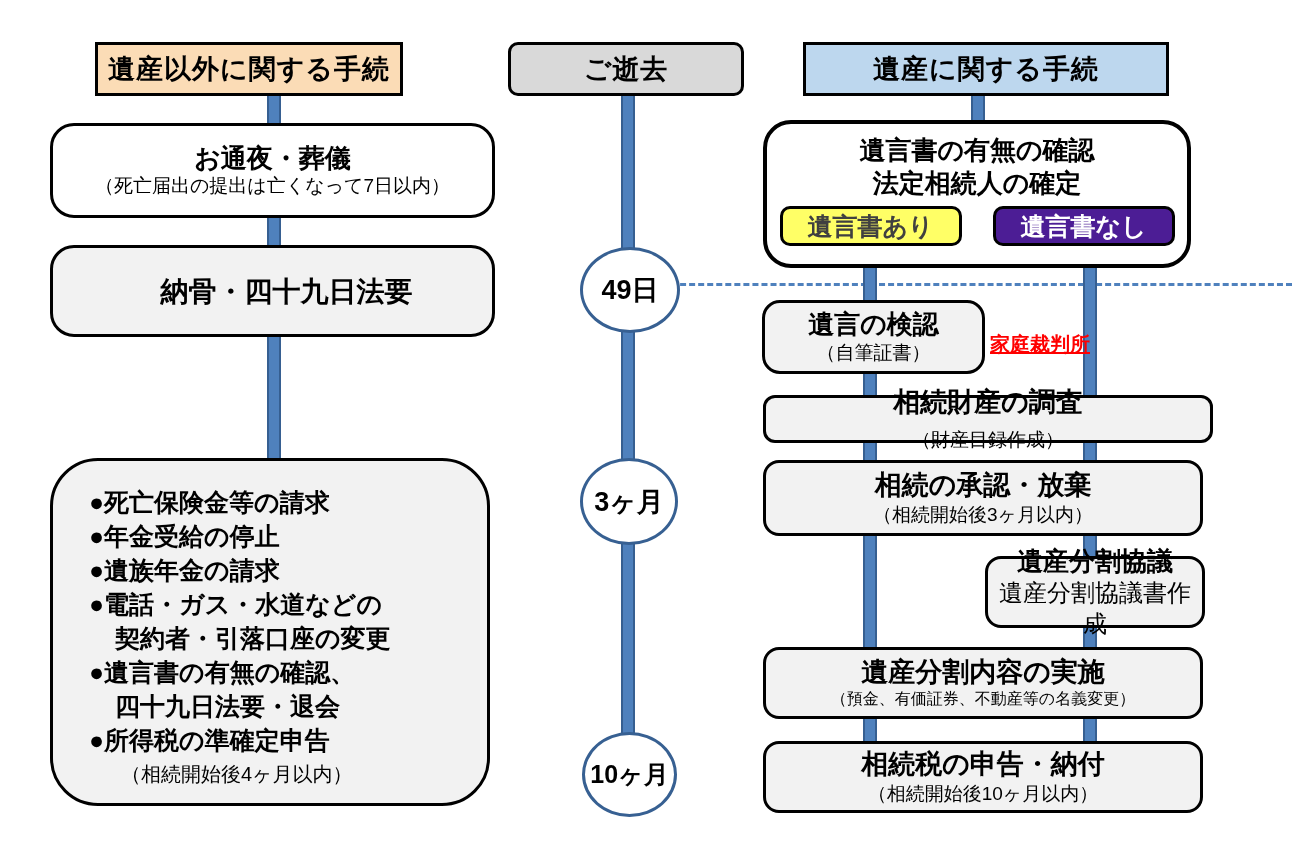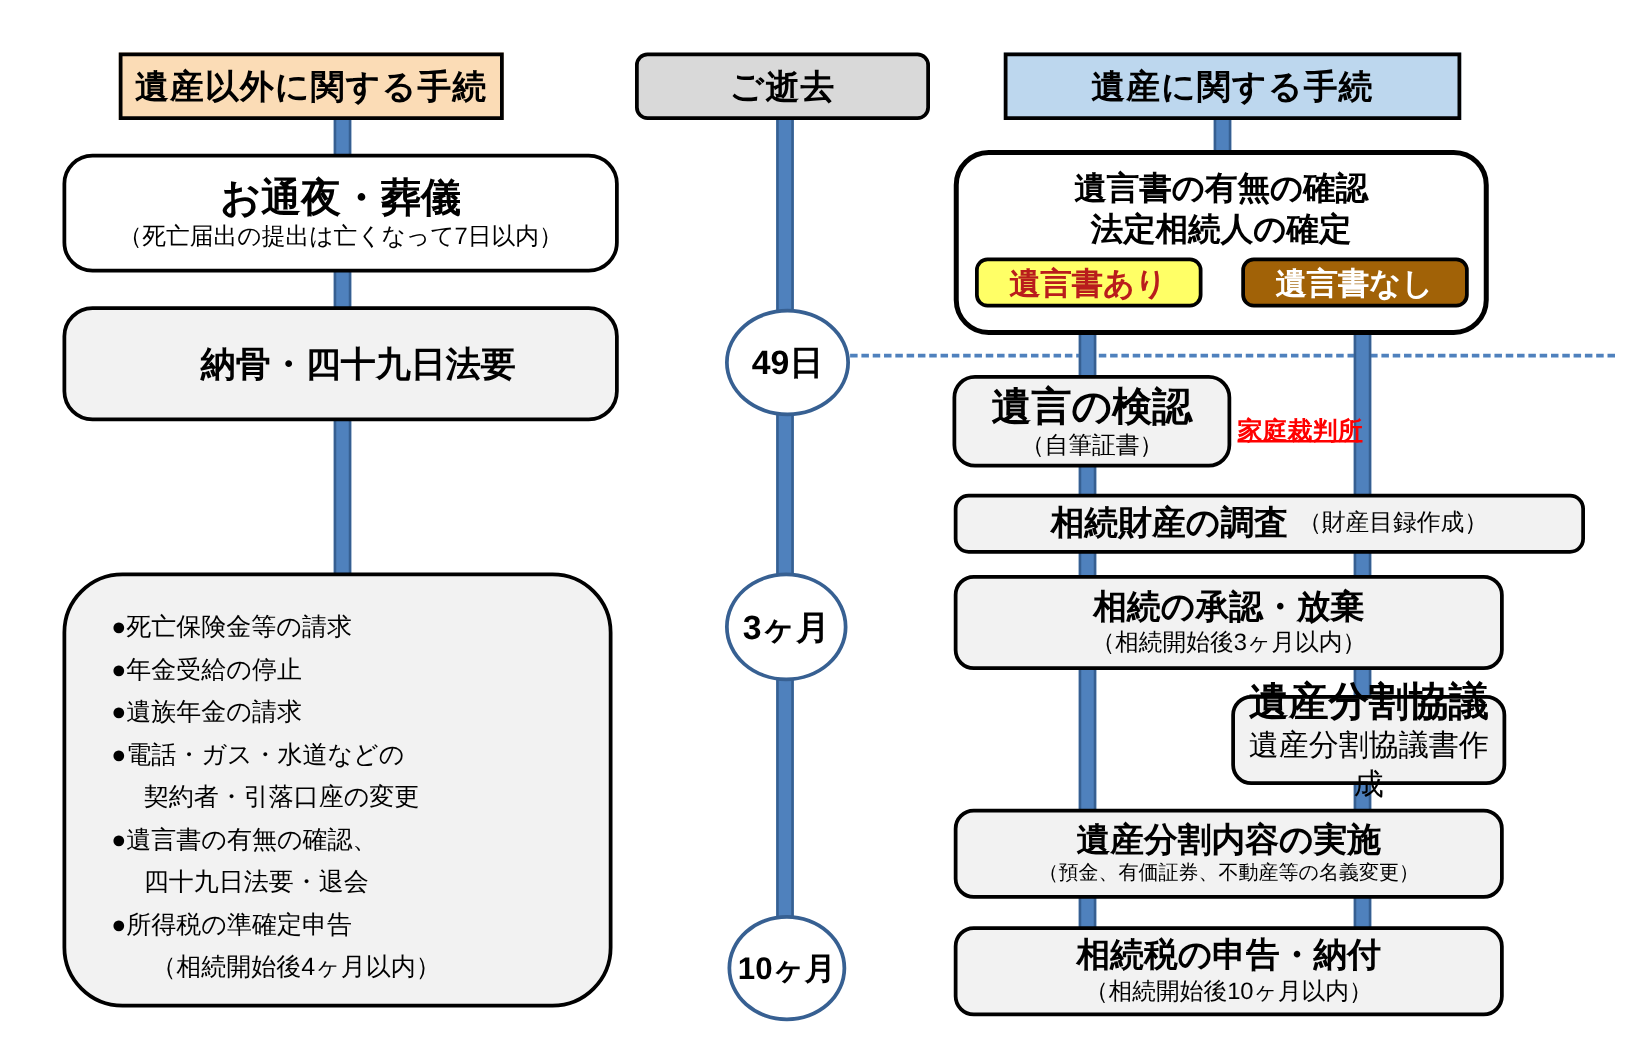--- a/index.html
+++ b/index.html
@@ -29,49 +29,49 @@
           display:flex;align-items:center;justify-content:center;font-weight:bold;
           font-size:27px;z-index:3;box-sizing:border-box;}
   #c-49{left:580px;top:247px;width:100px;height:86px;}
   #c-3m{left:580px;top:458px;width:98px;height:87px;}
   #c-10m{left:582px;top:732px;width:95px;height:85px;font-size:25px;}
 
   
   .box{position:absolute;box-sizing:border-box;background:#fff;border:3px solid #000;
        border-radius:20px;z-index:3;display:flex;flex-direction:column;align-items:center;
        justify-content:center;text-align:center;}
-  .box .t{font-weight:bold;font-size:32px;line-height:1.25;}
+  .box .t{font-weight:bold;font-size:26px;line-height:1.25;}
   .box .s{font-weight:normal;font-size:19px;line-height:1.3;}
   .gray{background:#F2F2F2;}
 
   #bx-wake{left:50px;top:123px;width:445px;height:95px;border-radius:24px;}
   #bx-nokotsu{left:50px;top:245px;width:445px;height:92px;border-radius:24px;}
   #bx-nokotsu .t{font-size:28px;margin-left:28px;}
 
   #bx-tasks{left:50px;top:458px;width:440px;height:348px;border-width:3.5px;border-radius:48px;
             display:block;text-align:left;padding:24px 16px 8px 36px;}
-  .task{font-weight:normal;font-size:20px;line-height:34px;white-space:nowrap;}
+  .task{font-weight:bold;font-size:25px;line-height:34px;white-space:nowrap;}
   .task.indent{padding-left:26px;}
   .task.small{font-weight:normal;font-size:20px;padding-left:32px;}
 
   
   #bx-check{left:763px;top:120px;width:428px;height:148px;border-width:4px;border-radius:28px;
             justify-content:flex-start;padding-top:10px;}
   #bx-check .t{font-size:26px;}
   .tagrow{display:flex;gap:31px;margin-top:7px;}
   .tag{width:182px;height:40px;border:3px solid #000;border-radius:10px;display:flex;
        align-items:center;justify-content:center;font-weight:bold;font-size:25px;box-sizing:border-box;}
-  #tag-yes{background:#FFFF66;color:#b91c1c;font-family:Liberation Mono, monospace;}
-  #tag-no{background:#a16207;color:#ffffff;font-family:Liberation Serif, serif;}
+  #tag-yes{background:#FFFF66;color:#404040;font-family:Liberation Mono, monospace;}
+  #tag-no{background:#4c1d95;color:#ffffff;font-family:Liberation Serif, serif;}
 
   #bx-probate{left:762px;top:300px;width:223px;height:74px;border-width:3.5px;border-radius:18px;}
   #note-court{position:absolute;left:990px;top:331px;z-index:3;color:#FF0000;font-weight:bold;
               font-size:20px;text-decoration:underline;}
-  #bx-survey{left:763px;top:395px;width:505px;height:48px;border-radius:12px;
-             flex-direction:row;gap:8px;}
+  #bx-survey{left:763px;top:395px;width:450px;height:48px;border-radius:12px;
+             flex-direction:column;gap:8px;}
   #bx-survey .t{font-size:27px;}
   #bx-approval{left:763px;top:460px;width:440px;height:76px;border-radius:16px;}
   #bx-approval .t{font-size:27px;}
   #bx-kyogi{left:985px;top:556px;width:220px;height:72px;border-width:3.5px;border-radius:16px;}
   #bx-kyogi .s{font-size:24px;}
   #bx-jisshi{left:763px;top:647px;width:440px;height:72px;border-radius:16px;}
   #bx-jisshi .t{font-size:27px;}
   #bx-jisshi .s{font-size:16px;}
   #bx-tax{left:763px;top:741px;width:440px;height:72px;border-radius:16px;}
   #bx-tax .t{font-size:27px;}

